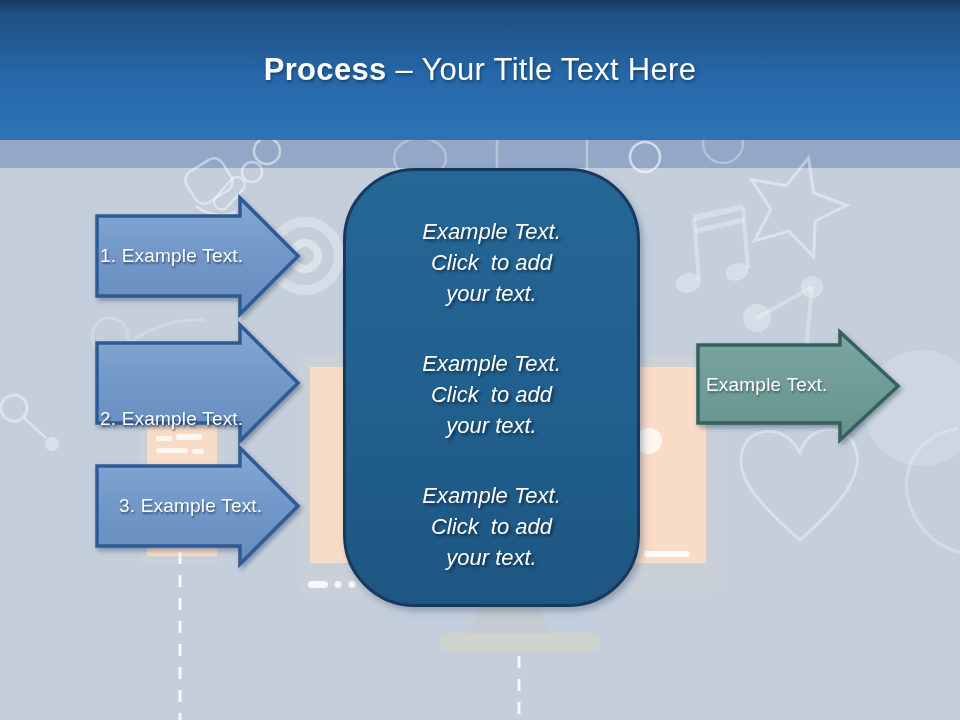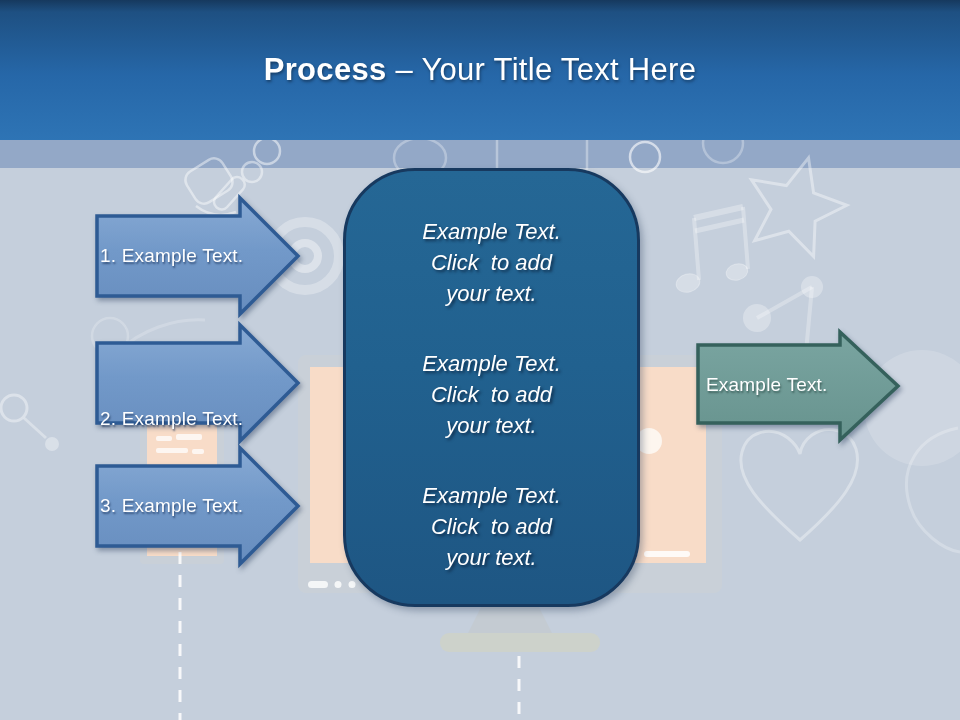--- a/index.html
+++ b/index.html
@@ -42,21 +42,21 @@
     color:#FFFFFF;font-style:italic;font-size:22px;line-height:31px;
     white-space:pre-wrap;text-shadow:2px 2px 3px rgba(10,30,55,.75);
   }
   
   .step-label,.out-label{
     position:absolute;z-index:6;height:32px;line-height:32px;text-align:left;
     color:#FFFFFF;font-size:19px;letter-spacing:.2px;
     text-shadow:1px 2px 2px rgba(23,46,84,.65);cursor:default;
   }
   .step-label{left:100px;width:176px;}
-  .s1{top:240px;} .s2{top:367px;margin-top:36px;} .s3{top:490px;}
+  .s1{top:240px;} .s2{top:367px;margin-top:36px;} .s3{top:490px;padding-left:19px;}
   .out-label{left:706px;top:369px;width:180px;text-shadow:1px 2px 2px rgba(30,60,55,.6);}
 </style>
 </head>
 <body>
 
 <div class="slide">
 
   <div class="band"></div>
 
   <svg class="decor" viewBox="0 0 960 720" aria-hidden="true">

